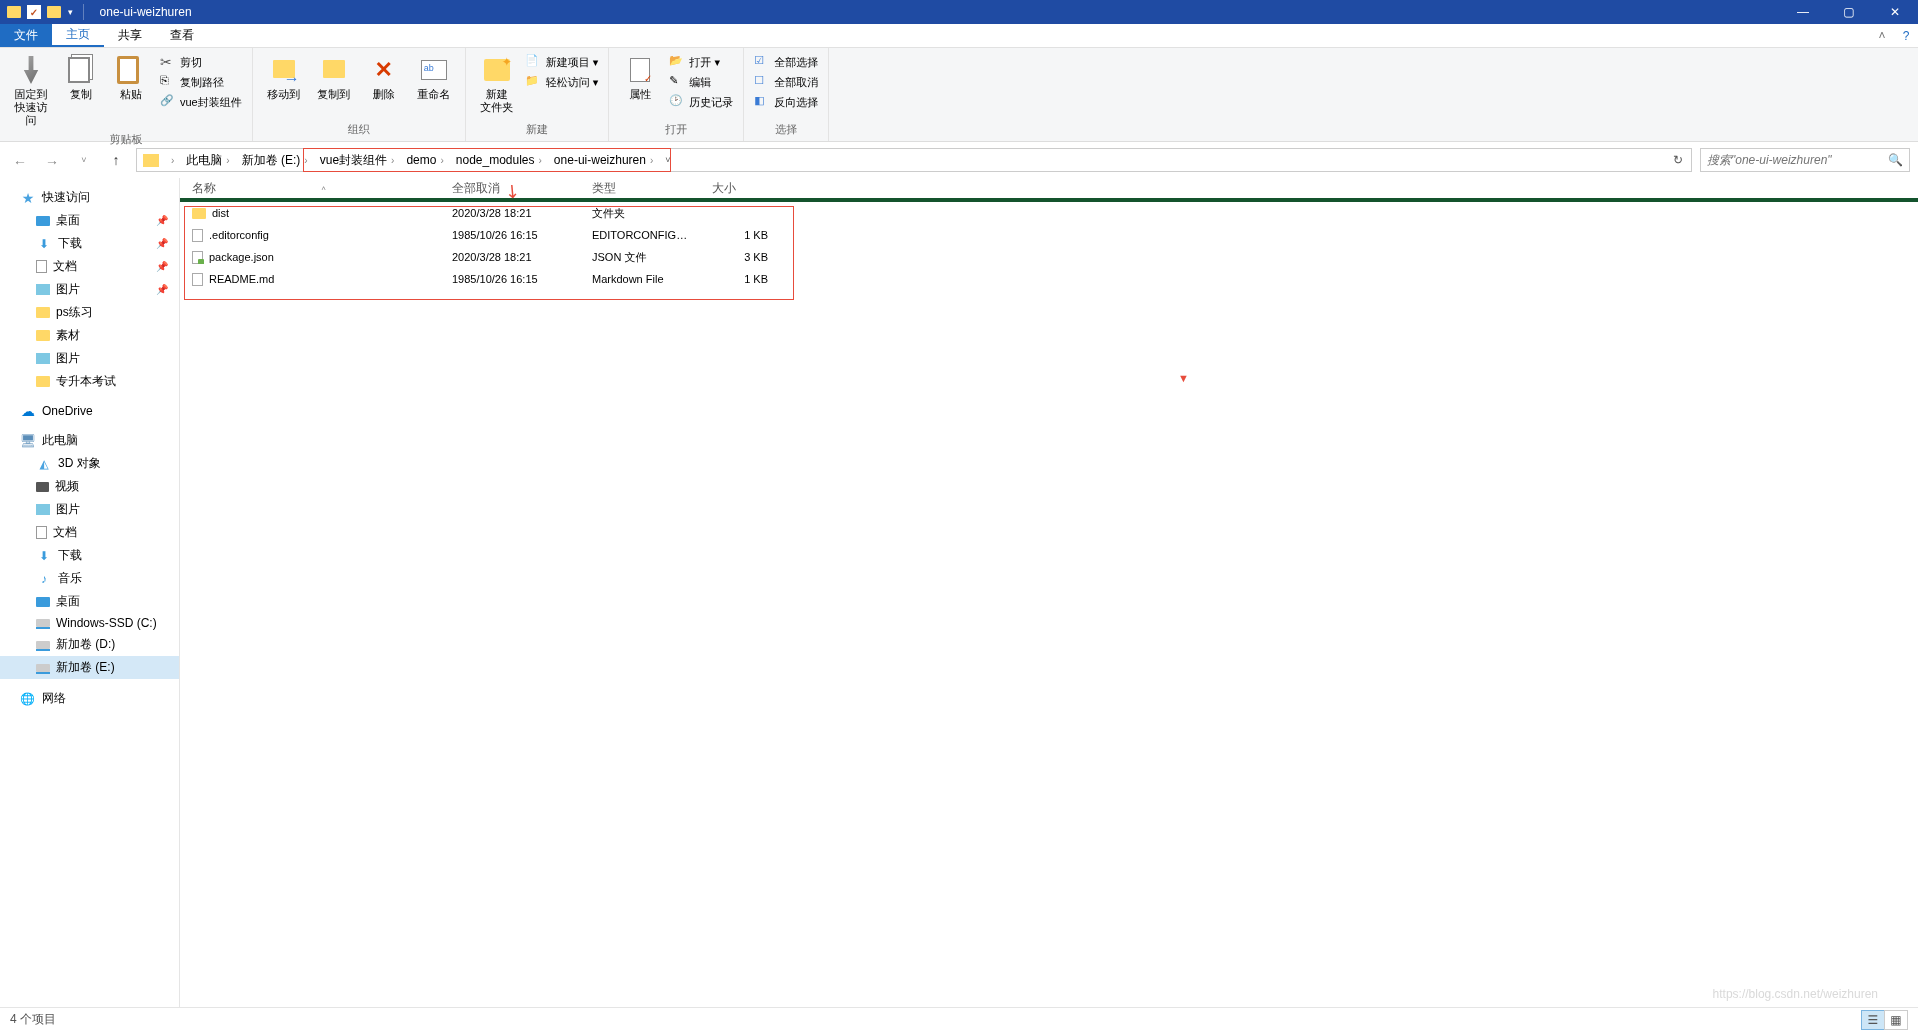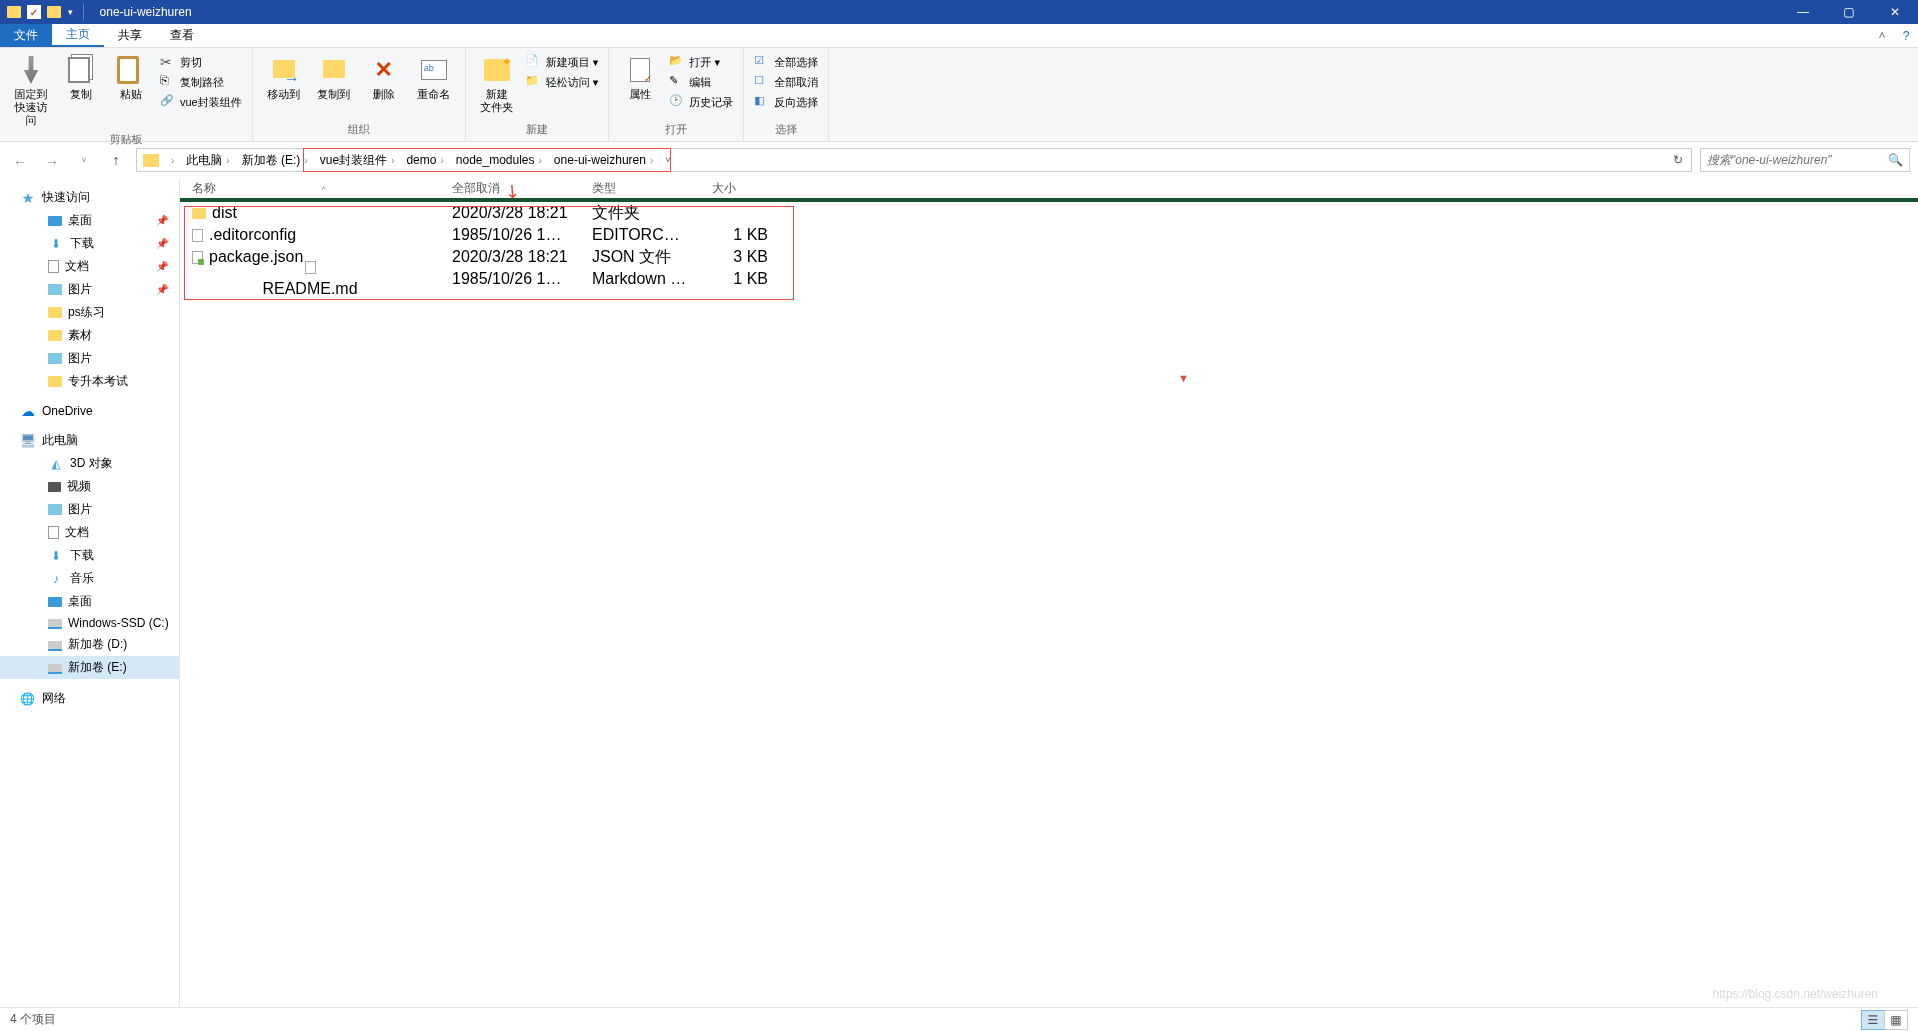--- a/index.html
+++ b/index.html
@@ -65,21 +65,21 @@
 .addressbar .refresh { margin-left:auto; padding:0 6px; color:#555; cursor:pointer; }
 .addressbar .dd { padding:0 4px; color:#555; cursor:pointer; font-size:9px; }
 .searchbox { width: 210px; height: 24px; border: 1px solid #ccc; display: flex; align-items: center; padding: 0 6px; background:#fff; }
 .searchbox input { border:none; outline:none; flex:1; font-size:12px; color:#888; font-style:italic; }
 .searchbox .sicon { color:#888; font-size:12px; }
 
 
 .main { display: flex; height: calc(1031px - 24px - 24px - 94px - 36px - 24px); }
 .sidebar { width: 180px; border-right: 1px solid #e5e5e5; padding: 8px 0; overflow-y:auto; }
 .side-item { display: flex; align-items: center; gap: 6px; padding: 3px 8px 3px 20px; cursor: pointer; font-size:12px; position:relative; }
-.side-item.l2 { padding-left: 48px; }
+.side-item.l2 { padding-left: 36px; }
 .side-item.selected { background: #d4e8f7; }
 .side-item .pin-ico { position:absolute; right:10px; color:#999; font-size:10px; }
 .side-sep { height: 8px; }
 .side-ico { width:16px; height:14px; display:flex; align-items:center; justify-content:center; }
 .side-ico.star { color:#4aa3e0; font-size:14px; }
 .side-ico.folder { background:#ffd867; width:14px; height:11px; border-radius:1px; }
 .side-ico.desktop { background:#3a9bdc; width:14px; height:10px; border-radius:1px; }
 .side-ico.download { color:#3a9bdc; font-size:12px; }
 .side-ico.doc { background:#fff; border:1px solid #999; width:11px; height:13px; }
 .side-ico.pic { background:#7ec8e3; width:14px; height:11px; }
@@ -91,21 +91,21 @@
 .side-ico.drive { background:#ccc; width:14px; height:8px; border-radius:1px; position:relative; }
 .side-ico.drive::after { content:''; position:absolute; left:0; bottom:-2px; width:14px; height:2px; background:#3a9bdc; }
 .side-ico.net { color:#5a8db8; font-size:12px; }
 
 
 .filelist { flex:1; position:relative; }
 .flhead { display:flex; border-bottom:4px solid #14532d; height:24px; position:relative; }
 .flcol { padding: 4px 12px; font-size:12px; color:#555; border-right:1px solid transparent; display:flex; align-items:center; gap:4px; }
 .flcol .sort { font-size:8px; color:#888; }
 .flrow { display:flex; height:22px; align-items:center; cursor:pointer; }
-.flcell { padding: 0 12px; font-size:16px; overflow:hidden; text-overflow:ellipsis; white-space:nowrap; }
+.flcell { padding: 0 12px; font-size:11px; overflow:hidden; text-overflow:ellipsis; white-space:nowrap; }
 .flcell.name { display:flex; align-items:center; gap:6px; }
 .flcell.size { text-align:right; }
 .flicon { width:16px; height:14px; display:flex; align-items:center; justify-content:center; flex-shrink:0; }
 .flicon.folder { background:#ffd867; width:14px; height:11px; border-radius:1px; }
 .flicon.file { background:#fff; border:1px solid #aaa; width:11px; height:13px; }
 .flicon.json { background:#fff; border:1px solid #aaa; width:11px; height:13px; position:relative; }
 .flicon.json::after { content:''; position:absolute; right:-2px; bottom:-2px; width:6px; height:6px; background:#6ab04c; border-radius:1px; }
 .flicon.md { background:#fff; border:1px solid #aaa; width:11px; height:13px; position:relative; }
 
 .red-box { position:absolute; border:1px solid #e74c3c; pointer-events:none; }
@@ -481,21 +481,21 @@
         <div class="flrow">
           <div class="flcell name" style="width:260px;align-items:center;">
             <span class="flicon json"></span>
             <span>package.json</span>
           </div>
           <div class="flcell" style="width:140px;">2020/3/28 18:21</div>
           <div class="flcell" style="width:120px;">JSON 文件</div>
           <div class="flcell size" style="width:80px;">3 KB</div>
         </div>
         <div class="flrow">
-          <div class="flcell name" style="width:260px;flex-direction:column;">
+          <div class="flcell name" style="width:260px;">
             <span class="flicon md"></span>
             <span>README.md</span>
           </div>
           <div class="flcell" style="width:140px;">1985/10/26 16:15</div>
           <div class="flcell" style="width:120px;">Markdown File</div>
           <div class="flcell size" style="width:80px;">1 KB</div>
         </div>
       </div>
     <div class="red-box" style="left:4px; top:28px; width:610px; height:94px;"></div>
     <div class="red-arrow" style="left:325px; top:2px; transform:rotate(40deg);">↘</div>

